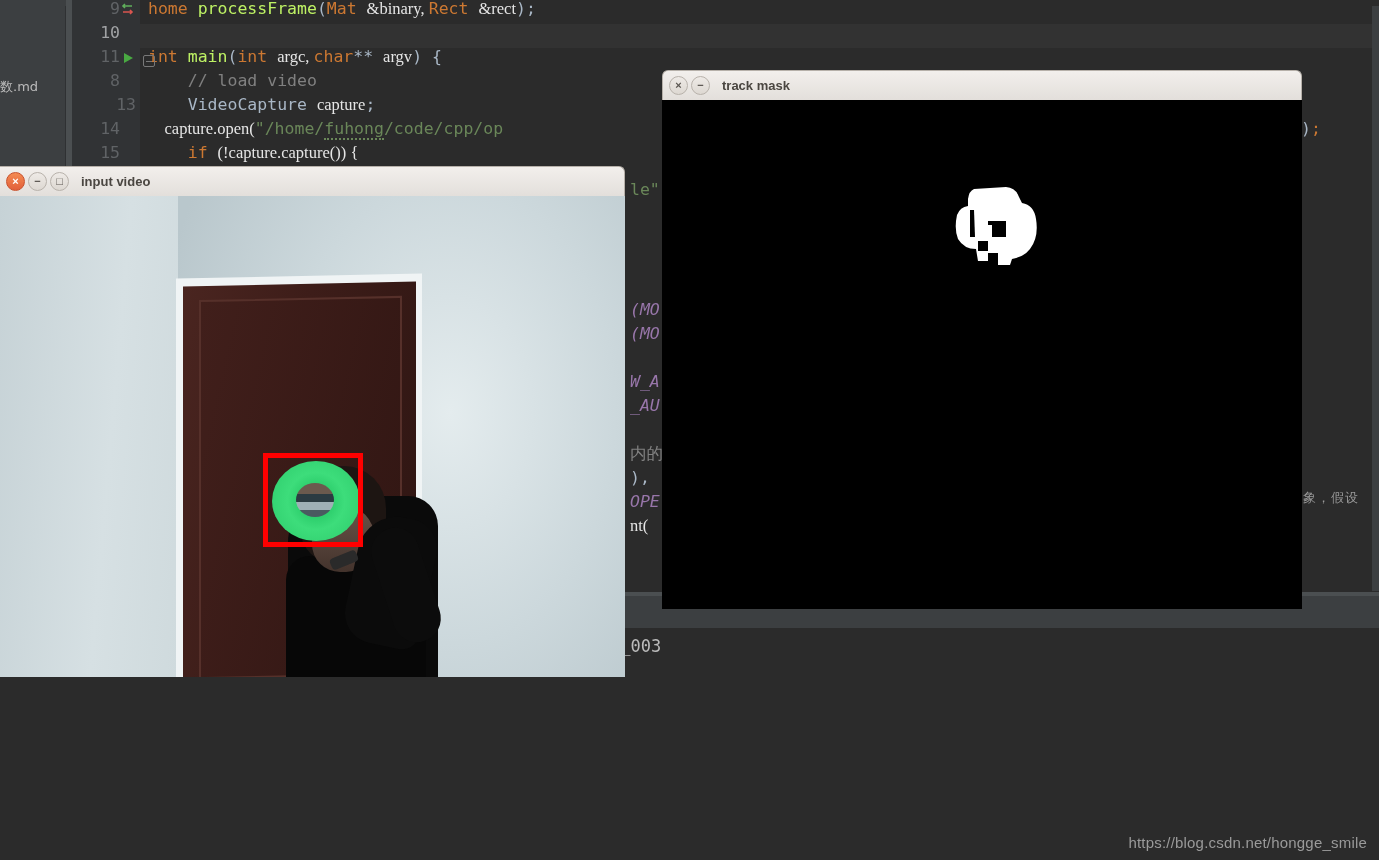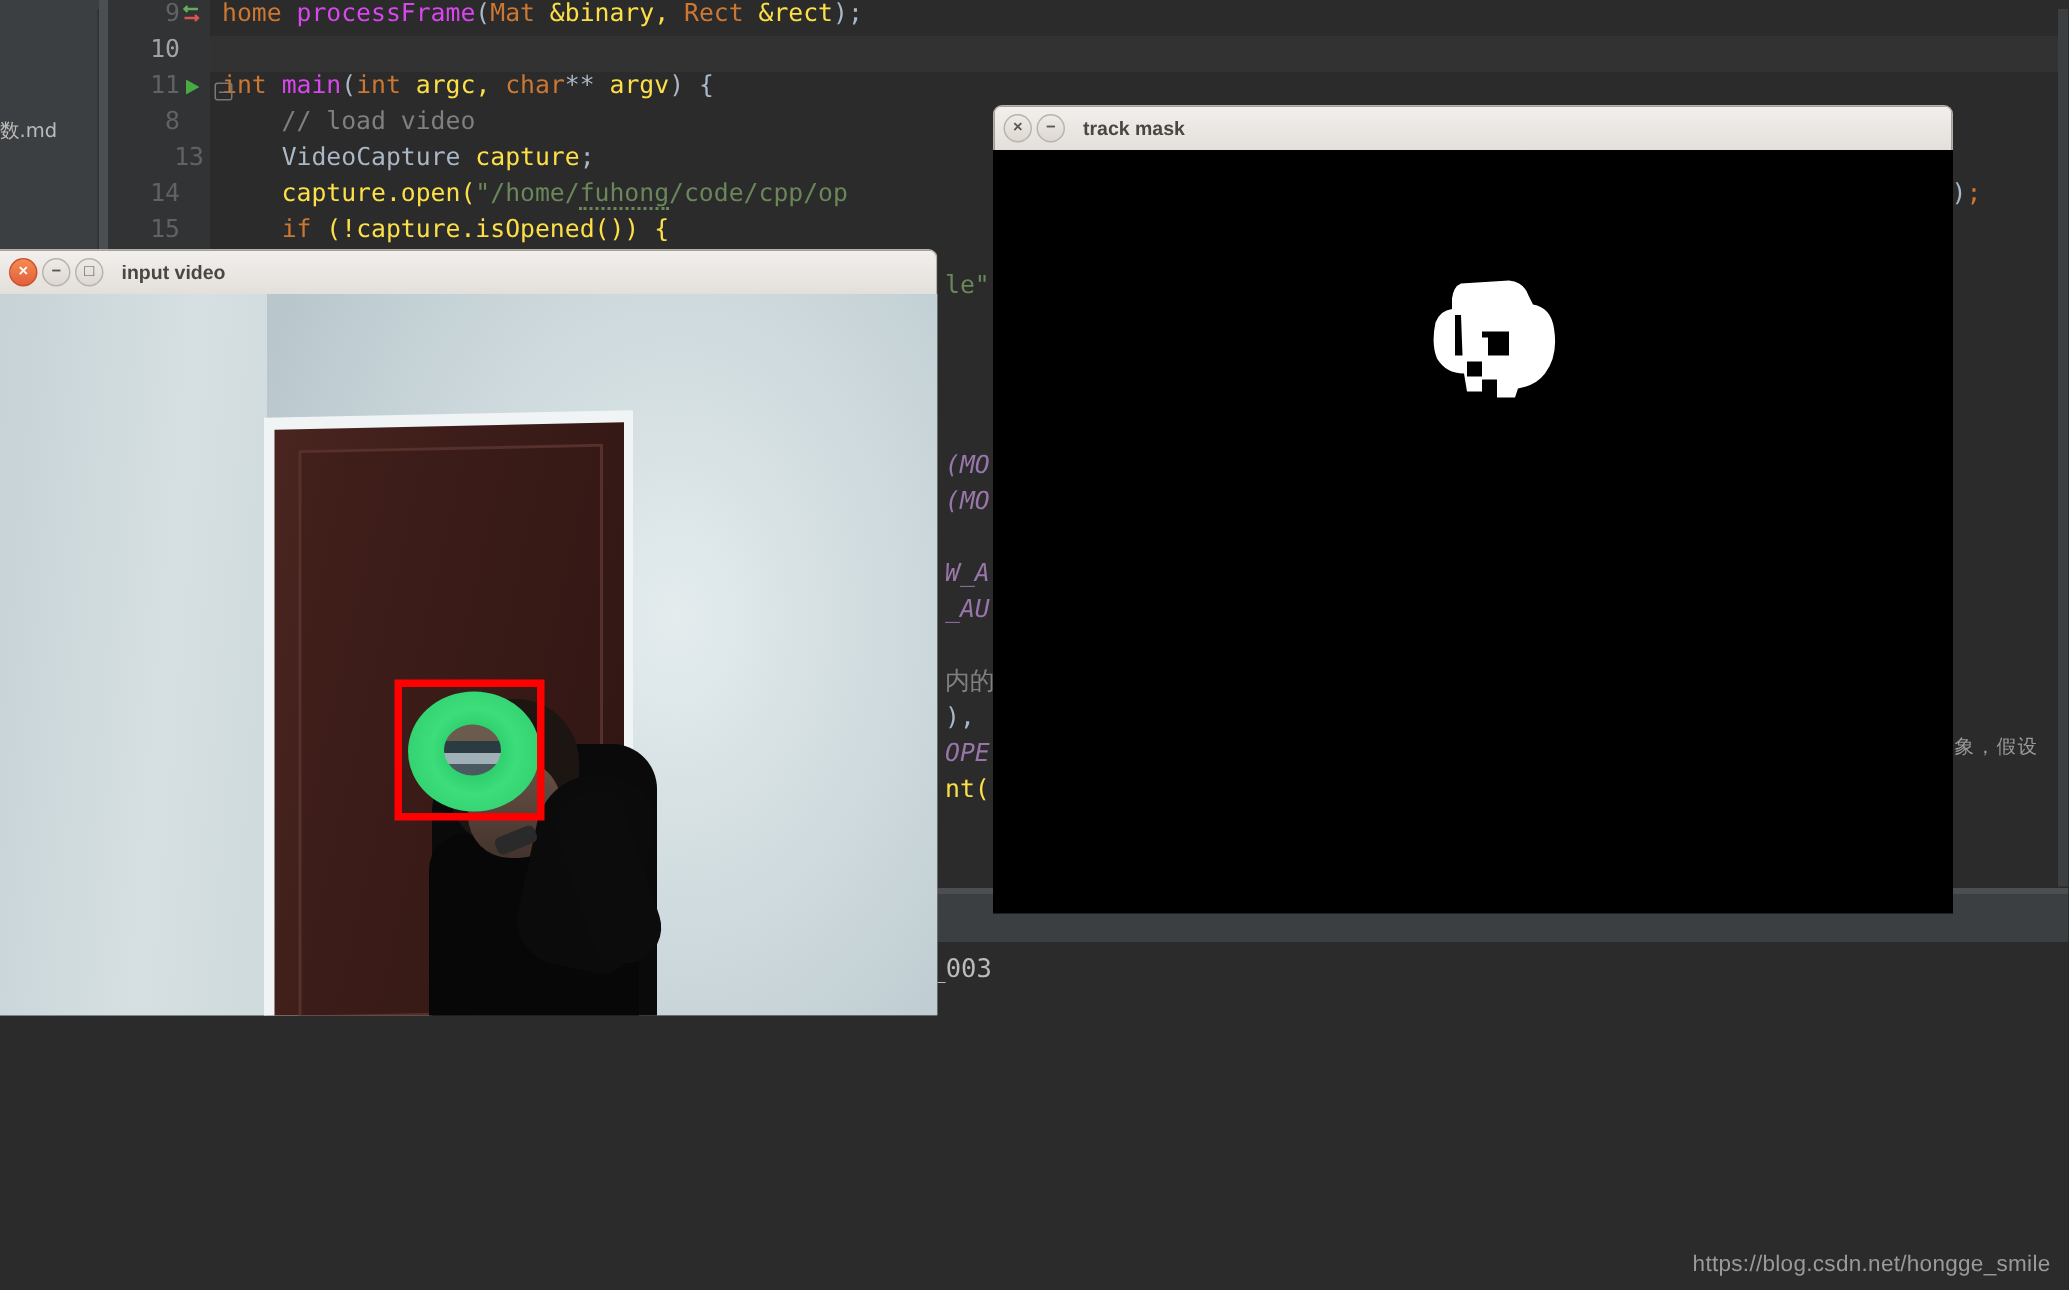--- a/index.html
+++ b/index.html
@@ -75,23 +75,23 @@
     position: absolute; left: 140px; right: 0; height: 24px;
     background: #323232;
   }
   .gut-icon {
     position: absolute; width: 20px; height: 24px;
     line-height: 24px; text-align: center; font-size: 13px;
   }
 
   
   .kw   { color: #cc7832; }
-  .fn   { color: #d946ef; }
+  .fn   { color: #bef264; }
   .cls  { color: #a9b7c6; }
-  .id   { color: #fde047; }
+  .id   { color: #e5e5e5; font-family: Liberation Serif, serif; }
   .str  { color: #6a8759; }
   .cmt  { color: #808080; }
   .mac  { color: #9876aa; font-style: italic; }
   .op   { color: #a9b7c6; }
   .sem  { color: #cc7832; }
   .cjk  { color: #808080; font-family: "DejaVu Sans", sans-serif; }
   .typed { color: #6a8759; border-bottom: 2px dotted #6a8759; }
 
   
   .fold-marker {
@@ -309,21 +309,21 @@
             <polygon points="3,2 12,7 3,12" fill="#49a942"></polygon>
           </svg></div>
         <div class="code-line" style="left: 148px; top: 45px;"><span class="kw">int </span><span class="fn">main</span><span class="op">(</span><span class="kw">int </span><span class="id">argc, </span><span class="kw">char</span><span class="op">** </span><span class="id">argv</span><span class="op">) {</span></div>
         <div class="ln" style="left: 72px; top: 69px;">8</div>
         <div class="code-line" style="left: 148px; top: 69px;"><span class="cmt">    // load video</span></div>
         <div class="ln" style="left: 72px; top: 93px; margin-left: 16px;">13</div>
         <div class="code-line" style="left: 148px; top: 93px;"><span class="op">    </span><span class="cls">VideoCapture </span><span class="id">capture</span><span class="op">;</span></div>
         <div class="ln" style="left: 72px; top: 117px;">14</div>
         <div class="code-line" style="left: 148px; top: 117px;"><span class="id">    capture.open(</span><span class="str">"/home/</span><span class="typed">fuhong</span><span class="str">/code/cpp/op</span></div>
         <div class="ln" style="left: 72px; top: 141px;">15</div>
-        <div class="code-line" style="left: 148px; top: 141px;"><span class="op">    </span><span class="kw">if </span><span class="id">(!capture.isOpened()) {</span></div>
+        <div class="code-line" style="left: 148px; top: 141px;"><span class="op">    </span><span class="kw">if </span><span class="id">(!capture.capture()) {</span></div>
         <div class="fold-marker" style="left: 143px; top: 55px;"></div>
         <div class="code-line" style="left: 1301px; top: 117px;"><span class="op">)</span><span class="sem">;</span></div>
       </div>
 
     <div id="frag-host">
         <div class="code-line str" style="left: 630px; top: 178px;">le"</div>
         <div class="code-line mac" style="left: 630px; top: 298px;">(MO</div>
         <div class="code-line mac" style="left: 630px; top: 322px;">(MO</div>
         <div class="code-line mac" style="left: 630px; top: 370px;">W_A</div>
         <div class="code-line mac" style="left: 630px; top: 394px;">_AU</div>

